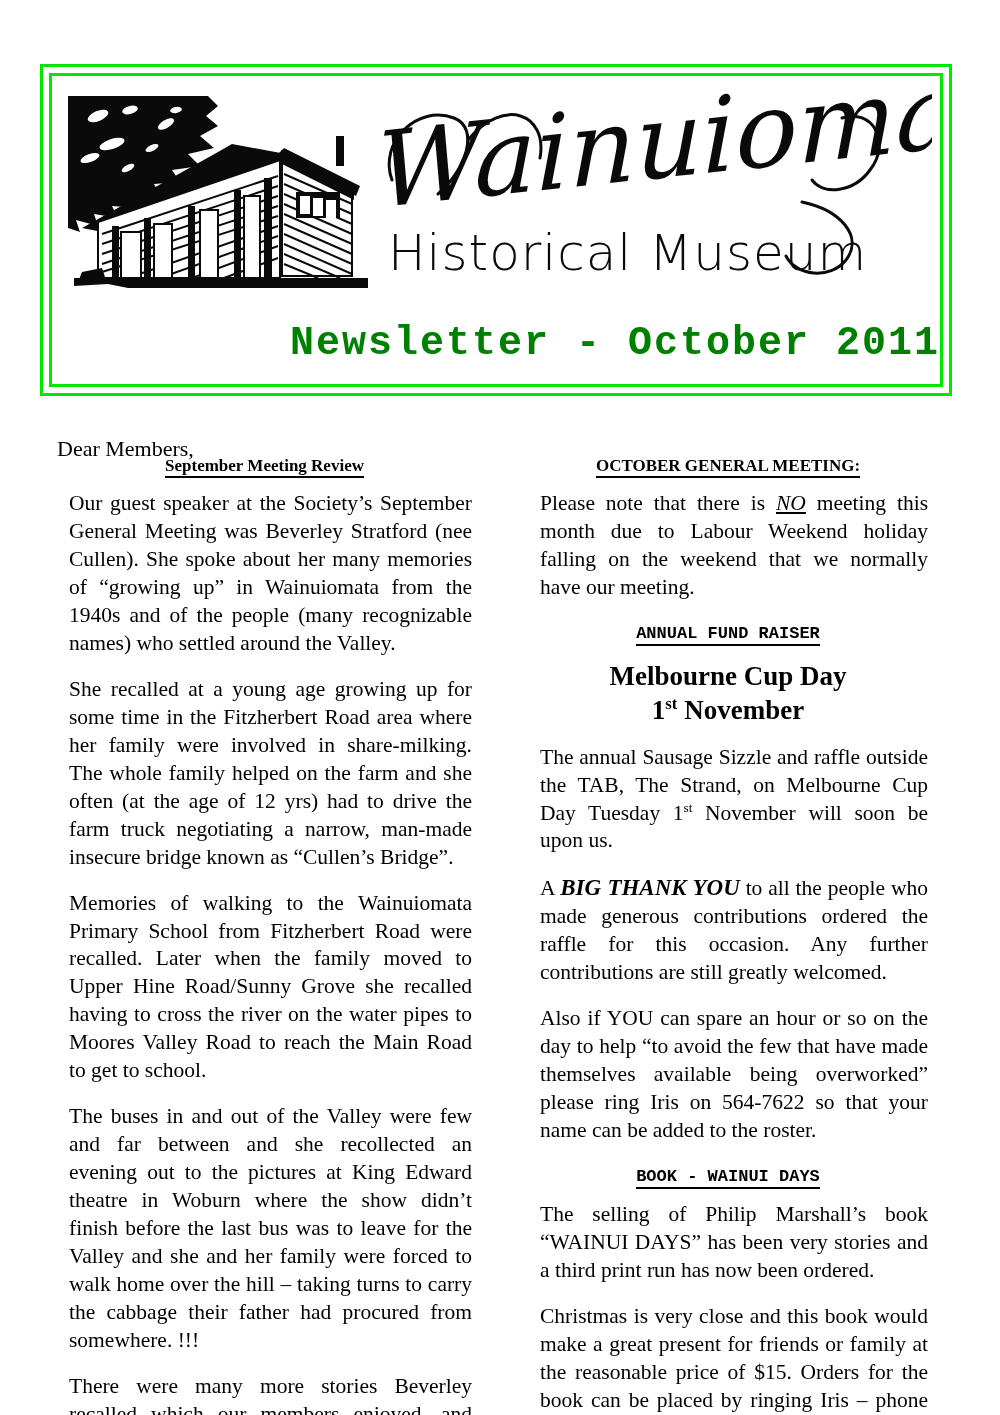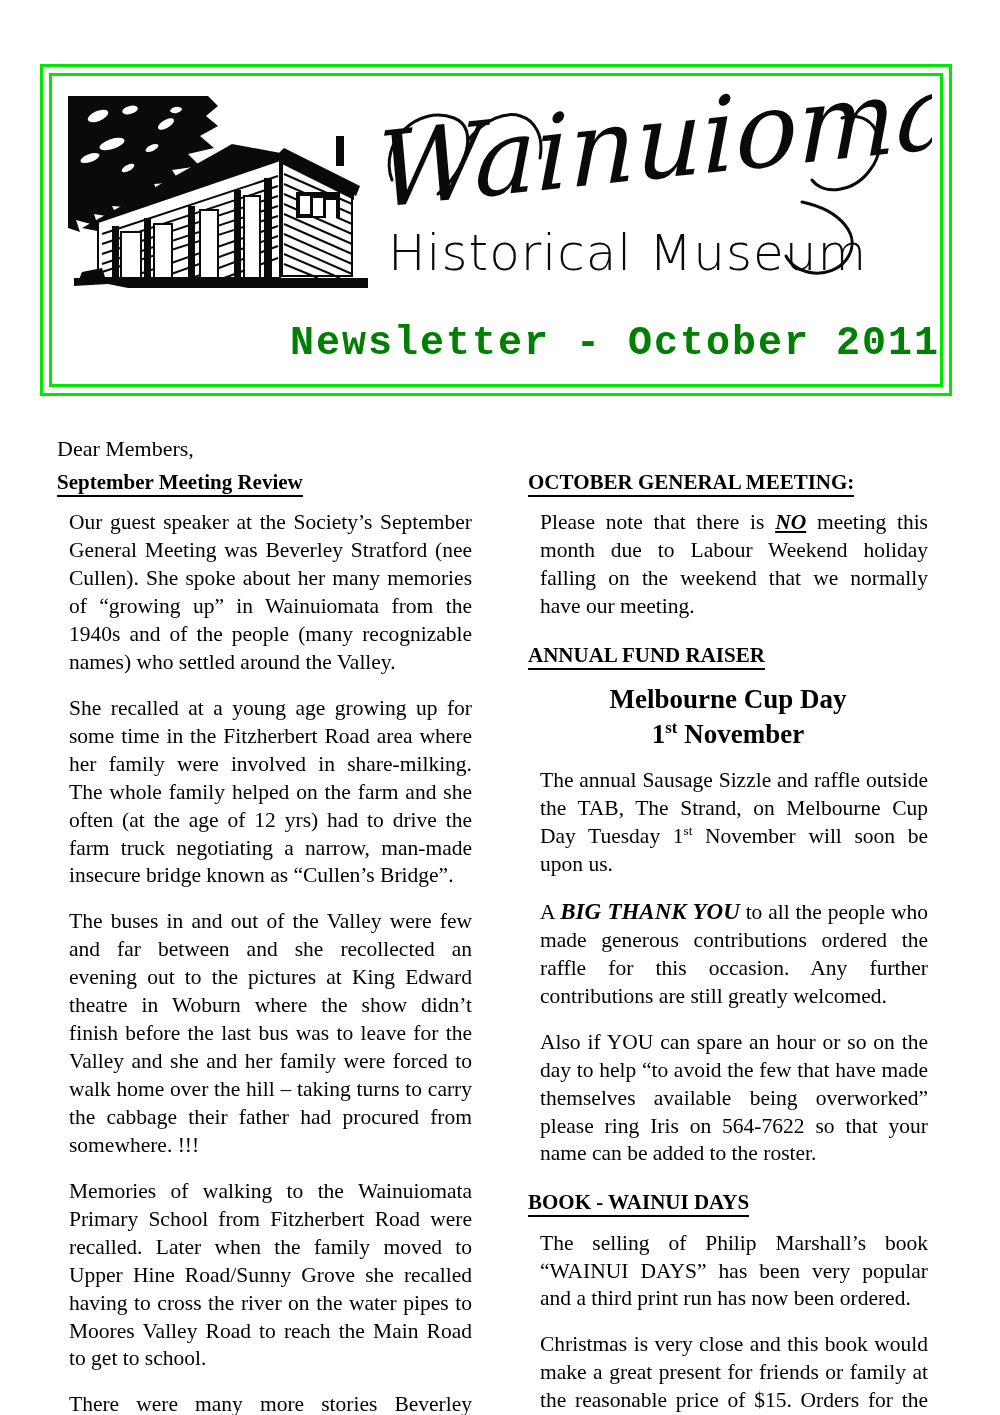--- a/index.html
+++ b/index.html
@@ -94,52 +94,52 @@
     width: 1000px;
   }
   .col {
     position: absolute;
     top: 0;
   }
   .col-left  { left: 57px;  width: 415px; }
   .col-right { left: 528px; width: 400px; }
 
   .heading {
-    text-align: left;
-    font-weight: bold;
-    font-size: 21px;
-    margin: 15px 0 14px 0;
+    text-align: center;
+    font-weight: bold;
+    font-size: 17px;
+    margin: 1px 0 14px 0;
     line-height: 1.2;
   }
   .heading span {
     border-bottom: 2px solid #000;
     padding-bottom: 1px;
   }
-  .heading-gap-top { margin-top: 22px; }
+  .heading-gap-top { margin-top: 22px; font-family: Liberation Mono, monospace; }
 
   p.body {
     margin: 0 0 18px 12px;
     font-size: 21.5px;
     line-height: 1.30;
     text-align: justify;
     text-justify: inter-word;
     hyphens: none;
   }
   p.body:last-child { margin-bottom: 0; }
 
   .centered-block {
     text-align: center;
     font-weight: bold;
     font-size: 27px;
     line-height: 1.28;
     margin: 0 0 16px 0;
   }
 
   .em-strong {
-    font-weight: bold;
+    font-weight: normal;
     font-style: italic;
     text-decoration: underline;
   }
   .em-strong-lg {
     font-weight: bold;
     font-style: italic;
     font-size: 23px;
   }
   sup { font-size: 0.62em; vertical-align: super; line-height: 0; }
 </style>
@@ -254,22 +254,22 @@
 <div class="salutation">Dear Members,</div>
 
 <div class="columns">
 
   <div class="col col-left">
     <div class="heading">
       <span>September Meeting Review</span>
     </div>
     <p class="body">Our guest speaker at the Society’s September General Meeting was Beverley Stratford (nee Cullen). She spoke about her many memories of “growing up” in Wainuiomata from the 1940s and of the people (many recognizable names) who settled around the Valley.</p>
     <p class="body">She recalled at a young age growing up for some time in the Fitzherbert Road area where her family were involved in share-milking. The whole family helped on the farm and she often (at the age of 12 yrs) had to drive the farm truck negotiating a narrow, man-made insecure bridge known as “Cullen’s Bridge”.</p>
+    <p class="body">Memories of walking to the Wainuiomata Primary School from Fitzherbert Road were recalled. Later when the family moved to Upper Hine Road/Sunny Grove she recalled having to cross the river on the water pipes to Moores Valley Road to reach the Main Road to get to school.</p>
     <p class="body">The buses in and out of the Valley were few and far between and she recollected an evening out to the pictures at King Edward theatre in Woburn where the show didn’t finish before the last bus was to leave for the Valley and she and her family were forced to walk home over the hill – taking turns to carry the cabbage their father had procured from somewhere. !!!</p>
-    <p class="body">Memories of walking to the Wainuiomata Primary School from Fitzherbert Road were recalled. Later when the family moved to Upper Hine Road/Sunny Grove she recalled having to cross the river on the water pipes to Moores Valley Road to reach the Main Road to get to school.</p>
     <p class="body">There were many more stories Beverley recalled which our members enjoyed, and these have been recorded and will be kept in our Archives as part of our Wainuiomata history.</p>
   </div>
 
   <div class="col col-right">
 
     <div class="heading">
       <span>OCTOBER GENERAL MEETING:</span>
     </div>
     <p class="body"><span>Please note that there is </span><span class="em-strong">NO</span><span> meeting this month due to Labour Weekend holiday falling on the weekend that we normally have our meeting.</span></p>
 
@@ -283,16 +283,16 @@
 
     <p class="body"><span>The annual Sausage Sizzle and raffle outside the TAB, The Strand, on Melbourne Cup Day Tuesday 1</span><sup>st</sup><span> November will soon be upon us.</span></p>
 
     <p class="body"><span>A </span><span class="em-strong-lg">BIG THANK YOU</span><span> to all the people who made generous contributions ordered the raffle for this occasion. Any further contributions are still greatly welcomed.</span></p>
 
     <p class="body">Also if YOU can spare an hour or so on the day to help “to avoid the few that have made themselves available being overworked” please ring Iris on 564-7622 so that your name can be added to the roster.</p>
 
     <div class="heading heading-gap-top">
       <span>BOOK - WAINUI DAYS</span>
     </div>
-    <p class="body">The selling of Philip Marshall’s book “WAINUI DAYS” has been very popular and a third print run has now been ordered.</p>
+    <p class="body">The selling of Philip Marshall’s book “WAINUI DAYS” has been very stories and a third print run has now been ordered.</p>
     <p class="body">Christmas is very close and this book would make a great present for friends or family at the reasonable price of $15.  Orders for the book can be placed by ringing Iris – phone 564-7622.</p>
   </div>
 </div>
 
 </body></html>

